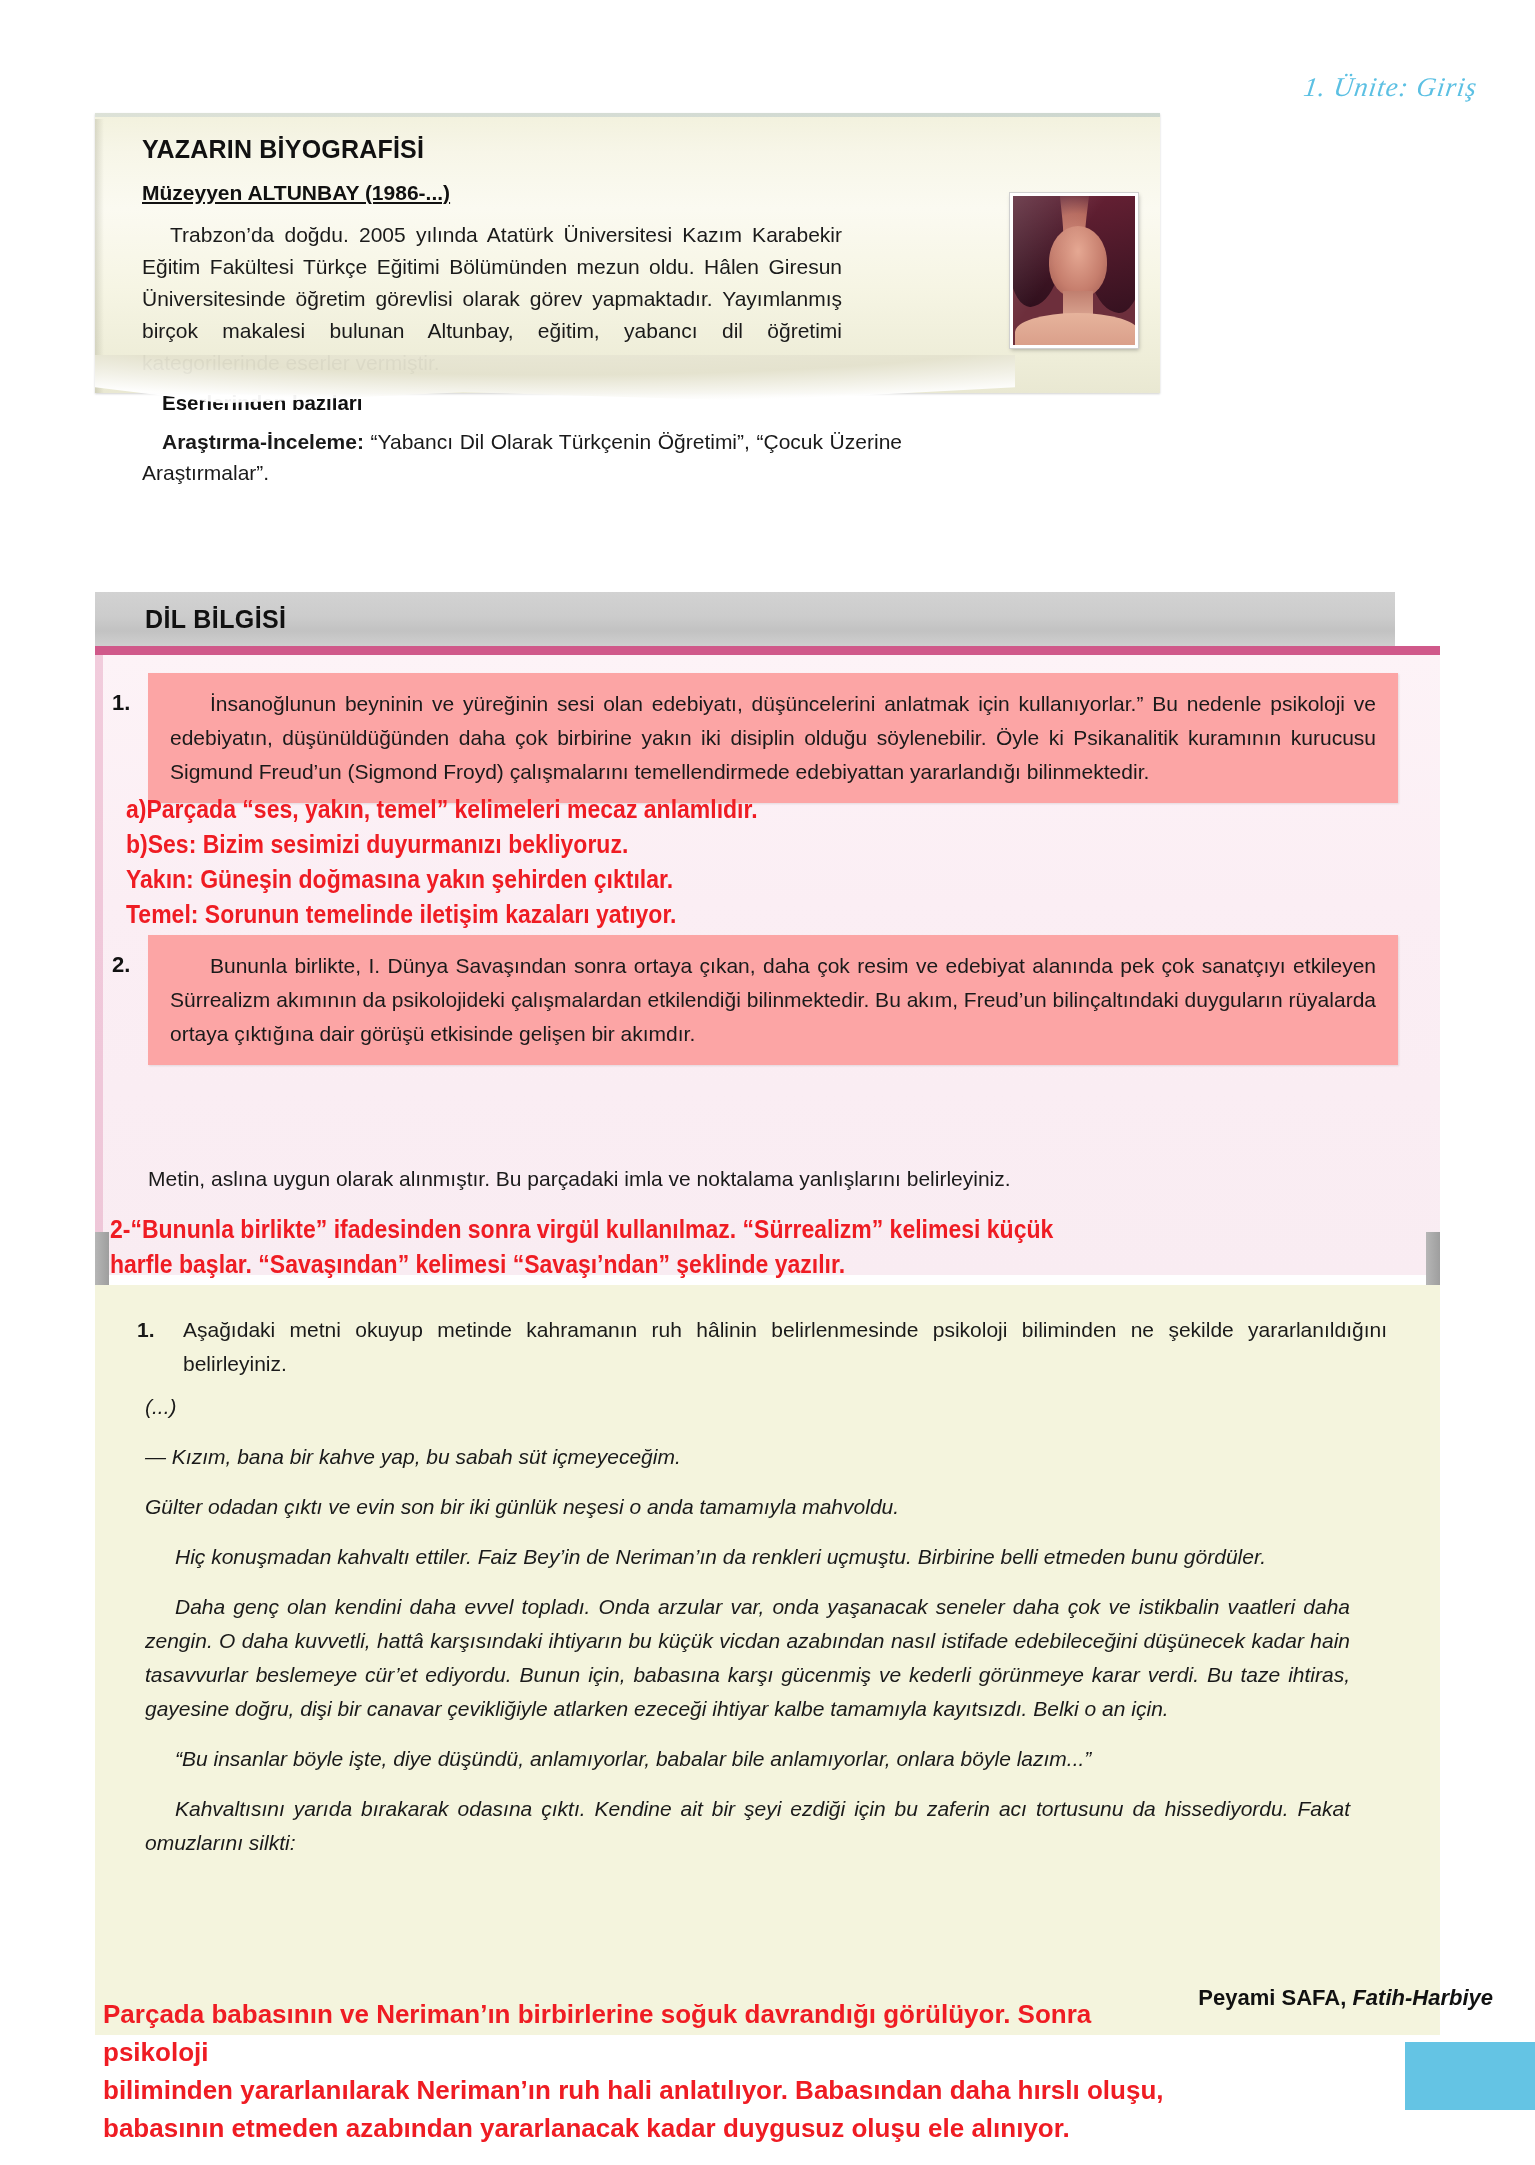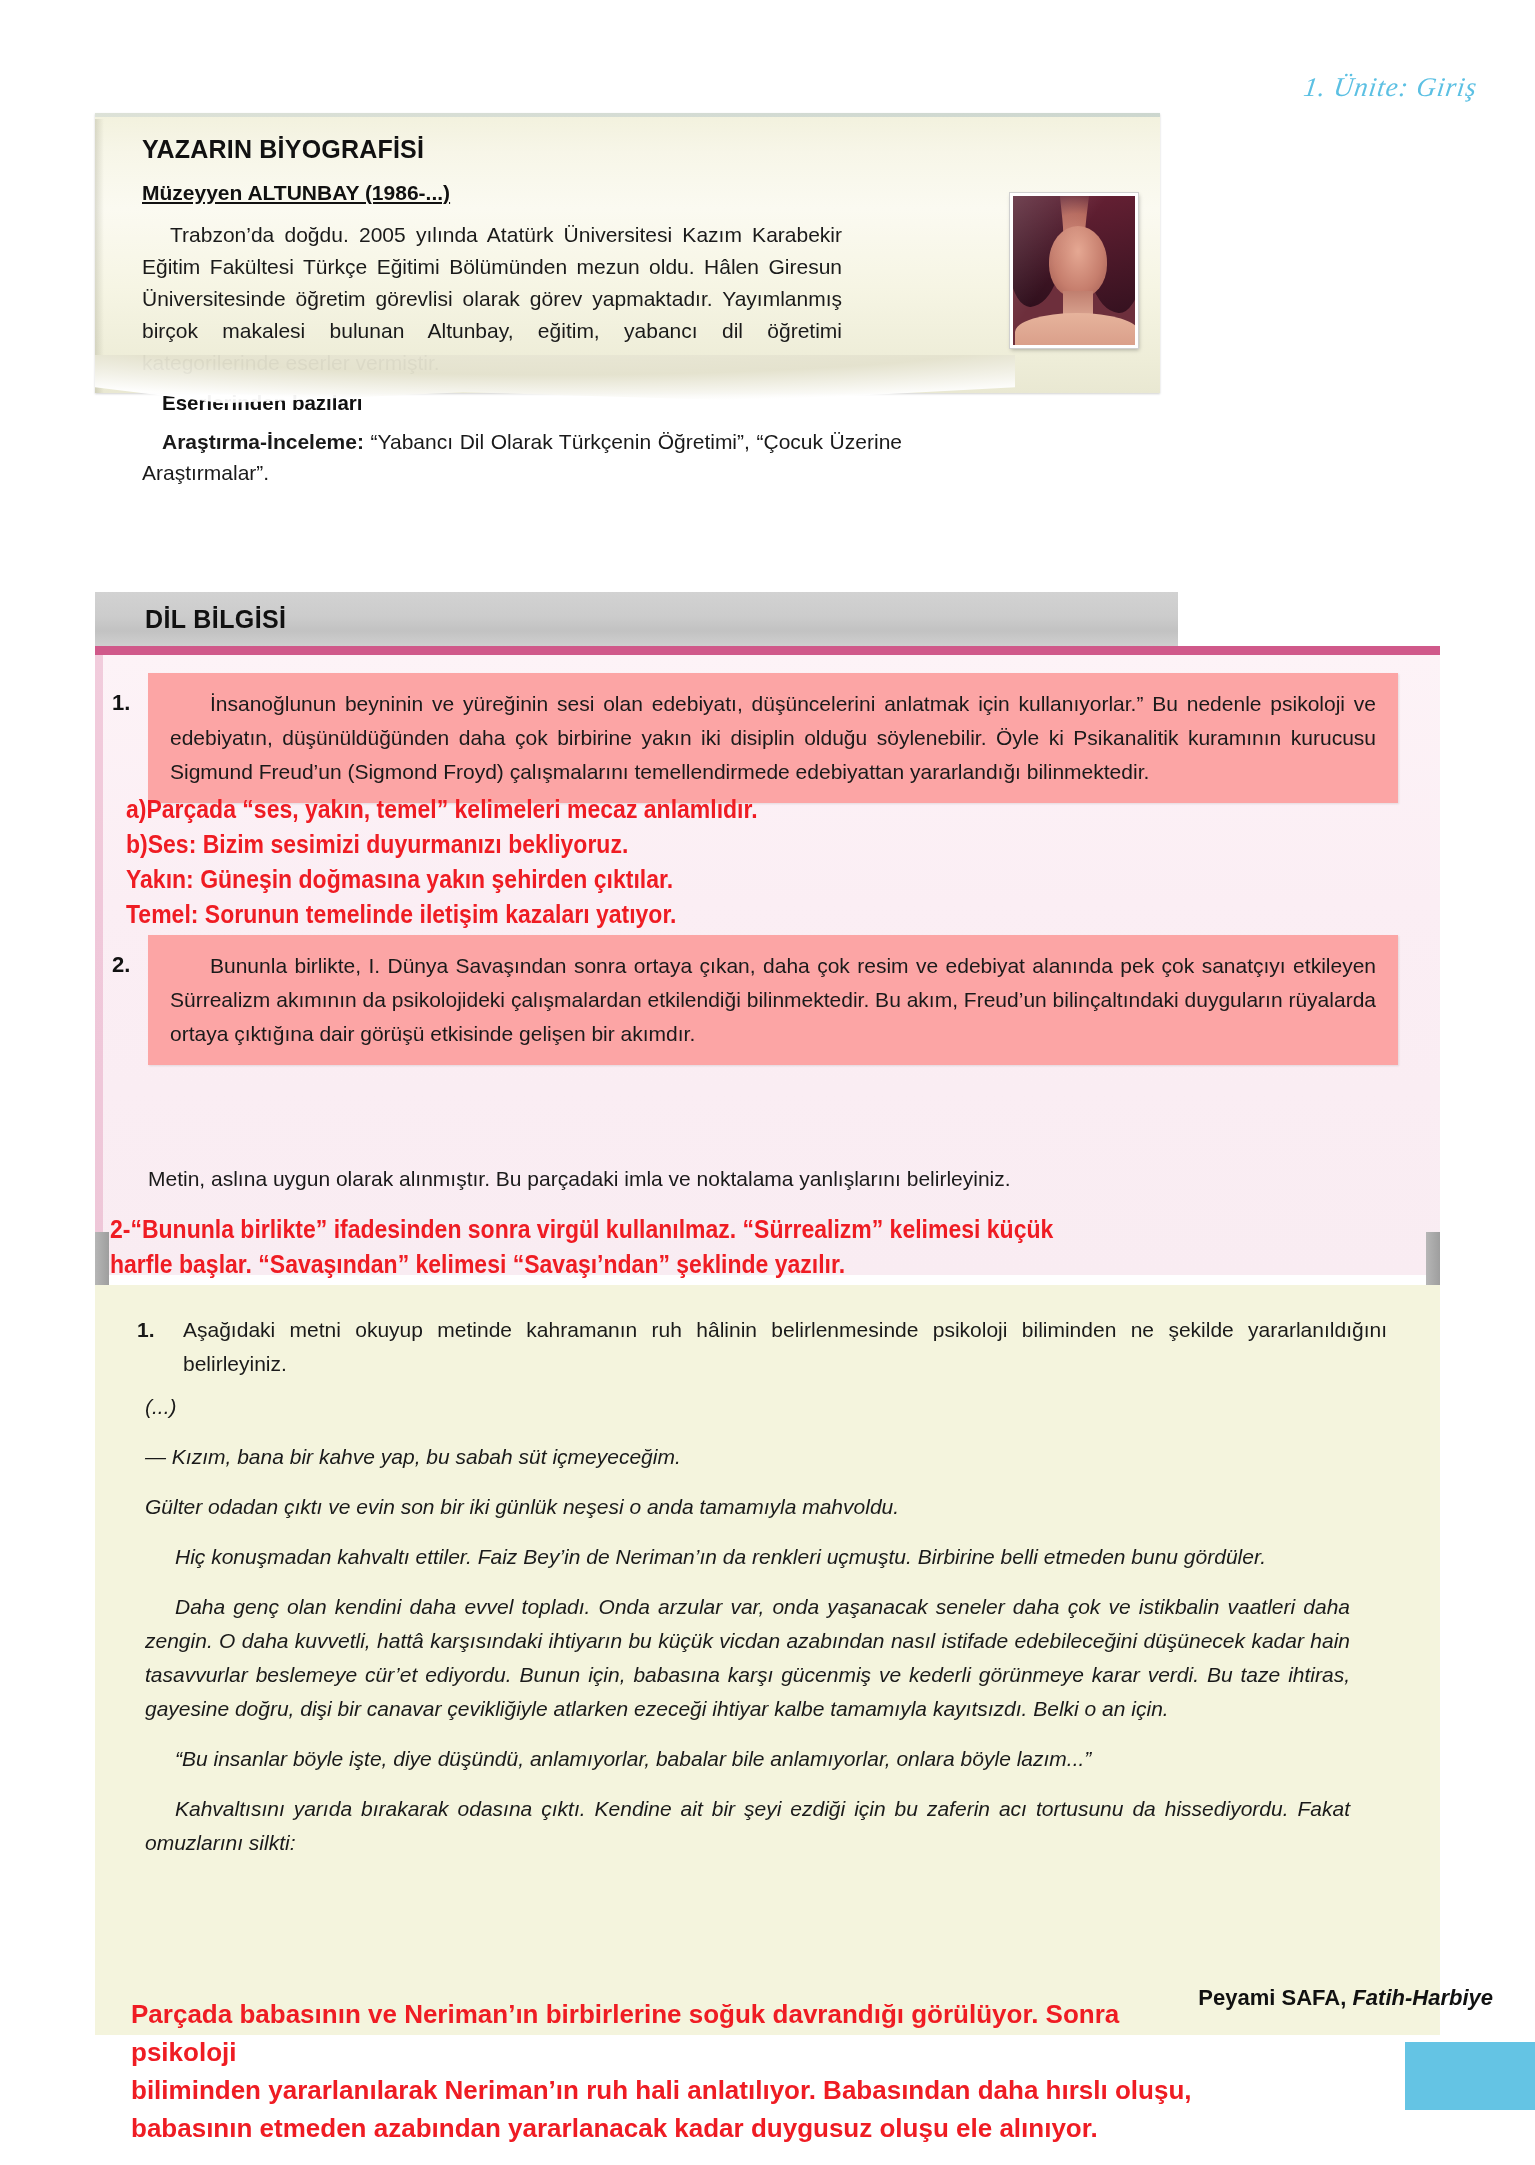--- a/index.html
+++ b/index.html
@@ -146,21 +146,21 @@
   .bio-photo .glare {
     position: absolute; left: 0; top: 0; width: 100%; height: 100%;
     background: linear-gradient(125deg, rgba(255,255,255,.18) 0%, rgba(255,255,255,0) 42%);
   }
 
   
   .section-bar {
     position: absolute;
     left: 95px;
     top: 592px;
-    width: 1083px;
+    width: 1300px;
     height: 54px;
     background: linear-gradient(180deg,#d2d2d2 0%, #cccccc 45%, #c2c2c2 72%, #cfcfcf 100%);
     display: flex;
     align-items: center;
     padding-left: 50px;
   }
   .section-bar-text {
     font-size: 25px;
     font-weight: bold;
     color: #111;
@@ -226,21 +226,20 @@
   }
 
   
   .annot-bottom { position: absolute; z-index: 40; left: 103px; top: 1995px; }
   .annot-bottom .bl {
     color: #ef1c23;
     font-weight: bold;
     font-size: 26px;
     line-height: 38px;
     white-space: nowrap;
-    margin-left: 28px;
   }
 
   
   .side-mark {
     position: absolute;
     width: 14px;
     background: linear-gradient(90deg,#b6b6b6,#9e9e9e);
   }
   .side-mark.olive { background: #b4b448; }
 

